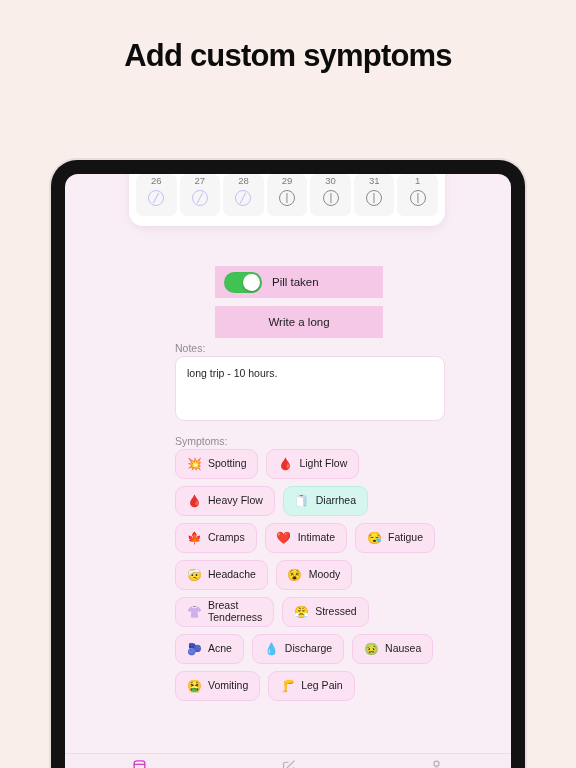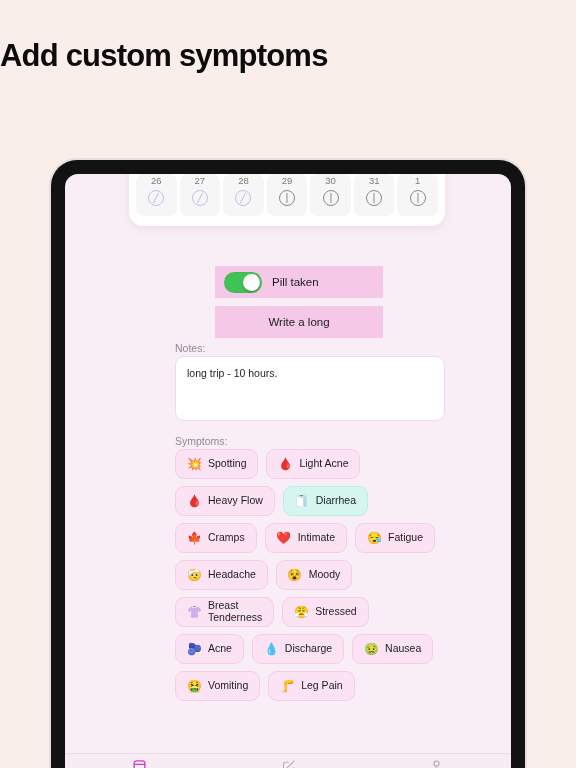--- a/index.html
+++ b/index.html
@@ -7,21 +7,21 @@
     width:576px;height:768px;overflow:hidden;
     background:#faeeea;
     font-family:"Liberation Sans", sans-serif;
     -webkit-font-smoothing:antialiased;
   }
   .page{position:relative;width:576px;height:768px;}
 
   
   .headline{
     position:absolute;left:0;top:36px;width:576px;
-    text-align:left;
+    text-align:center;
     font-size:31px;font-weight:bold;line-height:1.28;
     letter-spacing:-0.8px;
     color:#0d0c0c;
   }
   .headline .l2{display:block;}
 
   
   .device{
     position:absolute;left:51px;top:160px;
     width:474px;height:640px;
@@ -187,21 +187,21 @@
       <div class="notes-box">long trip - 10 hours.</div>
 
       <div class="sec-label symp-label">Symptoms:</div>
       <div class="chips" id="chips">
           <div class="chip">
             <span class="emo">💥</span>
             <span class="lbl">Spotting</span>
           </div>
           <div class="chip">
             <span class="emo">🩸</span>
-            <span class="lbl">Light Acne</span>
+            <span class="lbl">Light Flow</span>
           </div>
           <div class="chip">
             <span class="emo">🩸</span>
             <span class="lbl">Heavy Flow</span>
           </div>
           <div class="chip selected">
             <span class="emo">🧻</span>
             <span class="lbl">Diarrhea</span>
           </div>
           <div class="chip">

